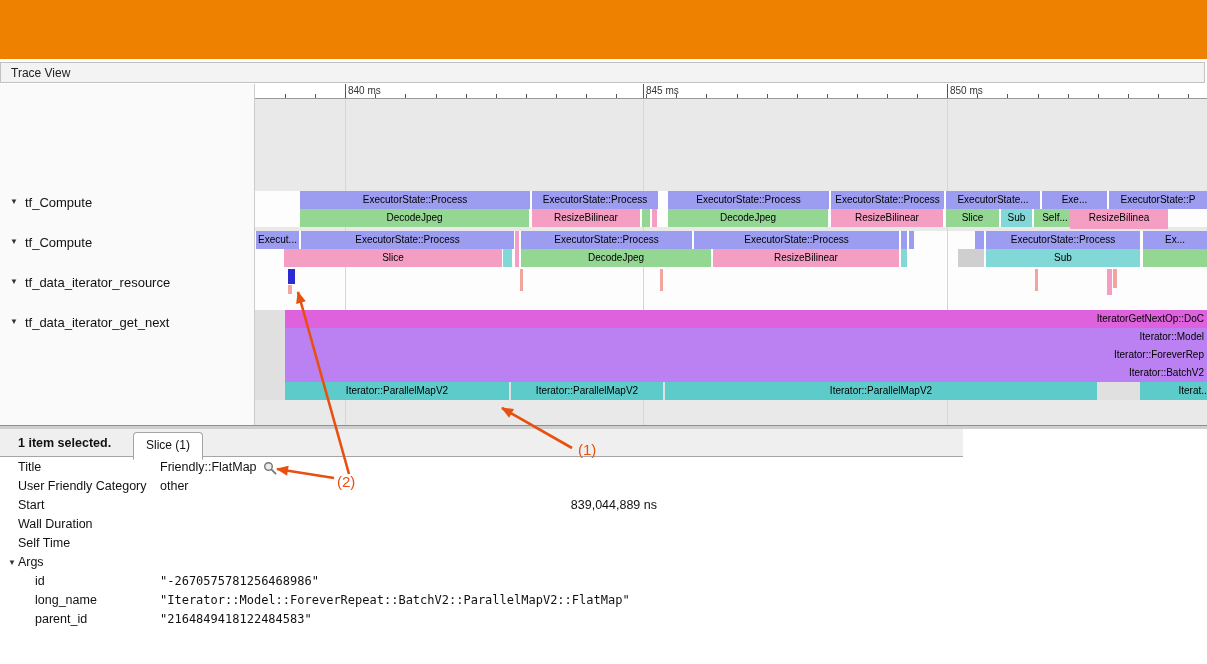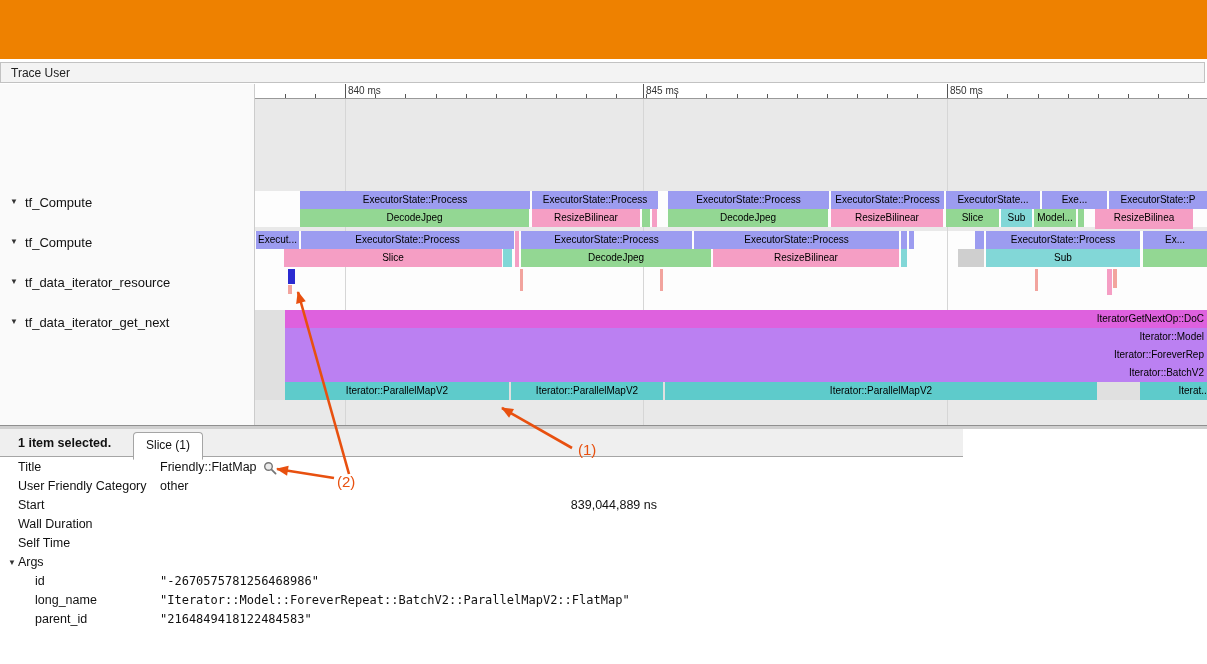--- a/index.html
+++ b/index.html
@@ -54,21 +54,21 @@
   .ann-label{position:absolute;font-size:15px;z-index:60;}
   #annotations{position:absolute;left:0;top:0;width:1207px;height:664px;pointer-events:none;z-index:50;}
 </style>
 </head>
 <body>
 
 <div class="page" id="page">
   <div class="banner" id="top-banner" style="background: rgb(238, 129, 0);"></div>
 
   <div class="tv-header">
-    <span>Trace User</span>
+    <span>Trace View</span>
   </div>
 
   <div class="timeline" id="timeline">
     <div class="label-col" id="label-col">
         <div class="track-label" style="top: 109px;">
           <div class="tri">▼</div>
           <div class="tltext">tf_Compute</div>
         </div>
         <div class="track-label" style="top: 149px;">
           <div class="tri">▼</div>
@@ -141,23 +141,23 @@
         <div class="slice" style="left: 1042px; top: 107px; width: 65px; height: 18px; line-height: 18px; background: rgb(156, 156, 240);">Exe...</div>
         <div class="slice" style="left: 1109px; top: 107px; width: 98px; height: 18px; line-height: 18px; background: rgb(156, 156, 240);">ExecutorState::P</div>
         <div class="slice" style="left: 300px; top: 125px; width: 229px; height: 18px; line-height: 18px; background: rgb(147, 215, 147);">DecodeJpeg</div>
         <div class="slice" style="left: 532px; top: 125px; width: 108px; height: 18px; line-height: 18px; background: rgb(245, 158, 196);">ResizeBilinear</div>
         <div class="slice" style="left: 642px; top: 125px; width: 8px; height: 18px; line-height: 18px; background: rgb(147, 215, 147);"></div>
         <div class="slice" style="left: 652px; top: 125px; width: 5px; height: 18px; line-height: 18px; background: rgb(245, 158, 196);"></div>
         <div class="slice" style="left: 668px; top: 125px; width: 160px; height: 18px; line-height: 18px; background: rgb(147, 215, 147);">DecodeJpeg</div>
         <div class="slice" style="left: 831px; top: 125px; width: 112px; height: 18px; line-height: 18px; background: rgb(245, 158, 196);">ResizeBilinear</div>
         <div class="slice" style="left: 946px; top: 125px; width: 53px; height: 18px; line-height: 18px; background: rgb(147, 215, 147);">Slice</div>
         <div class="slice" style="left: 1001px; top: 125px; width: 31px; height: 18px; line-height: 18px; background: rgb(130, 215, 215);">Sub</div>
-        <div class="slice" style="left: 1034px; top: 125px; width: 42px; height: 18px; line-height: 18px; background: rgb(147, 215, 147);">Model...</div>
+        <div class="slice" style="left: 1034px; top: 125px; width: 42px; height: 18px; line-height: 18px; background: rgb(147, 215, 147);">Self...</div>
         <div class="slice" style="left: 1078px; top: 125px; width: 6px; height: 18px; line-height: 18px; background: rgb(147, 215, 147);"></div>
-        <div class="slice" style="left: 1095px; top: 125px; width: 98px; height: 20px; line-height: 18px; background: rgb(245, 158, 196);">ResizeBilinea</div>
+        <div class="slice" style="left: 1070px; top: 125px; width: 98px; height: 20px; line-height: 18px; background: rgb(245, 158, 196);">ResizeBilinea</div>
         <div class="slice" style="left: 256px; top: 147px; width: 43px; height: 18px; line-height: 18px; background: rgb(156, 156, 240);">Execut...</div>
         <div class="slice" style="left: 301px; top: 147px; width: 213px; height: 18px; line-height: 18px; background: rgb(156, 156, 240);">ExecutorState::Process</div>
         <div class="slice" style="left: 515px; top: 147px; width: 4px; height: 18px; line-height: 18px; background: rgb(245, 158, 196);"></div>
         <div class="slice" style="left: 521px; top: 147px; width: 171px; height: 18px; line-height: 18px; background: rgb(156, 156, 240);">ExecutorState::Process</div>
         <div class="slice" style="left: 694px; top: 147px; width: 205px; height: 18px; line-height: 18px; background: rgb(156, 156, 240);">ExecutorState::Process</div>
         <div class="slice" style="left: 901px; top: 147px; width: 6px; height: 18px; line-height: 18px; background: rgb(156, 156, 240);"></div>
         <div class="slice" style="left: 909px; top: 147px; width: 5px; height: 18px; line-height: 18px; background: rgb(156, 156, 240);"></div>
         <div class="slice" style="left: 975px; top: 147px; width: 9px; height: 18px; line-height: 18px; background: rgb(156, 156, 240);"></div>
         <div class="slice" style="left: 986px; top: 147px; width: 154px; height: 18px; line-height: 18px; background: rgb(156, 156, 240);">ExecutorState::Process</div>
         <div class="slice" style="left: 1143px; top: 147px; width: 64px; height: 18px; line-height: 18px; background: rgb(156, 156, 240);">Ex...</div>

